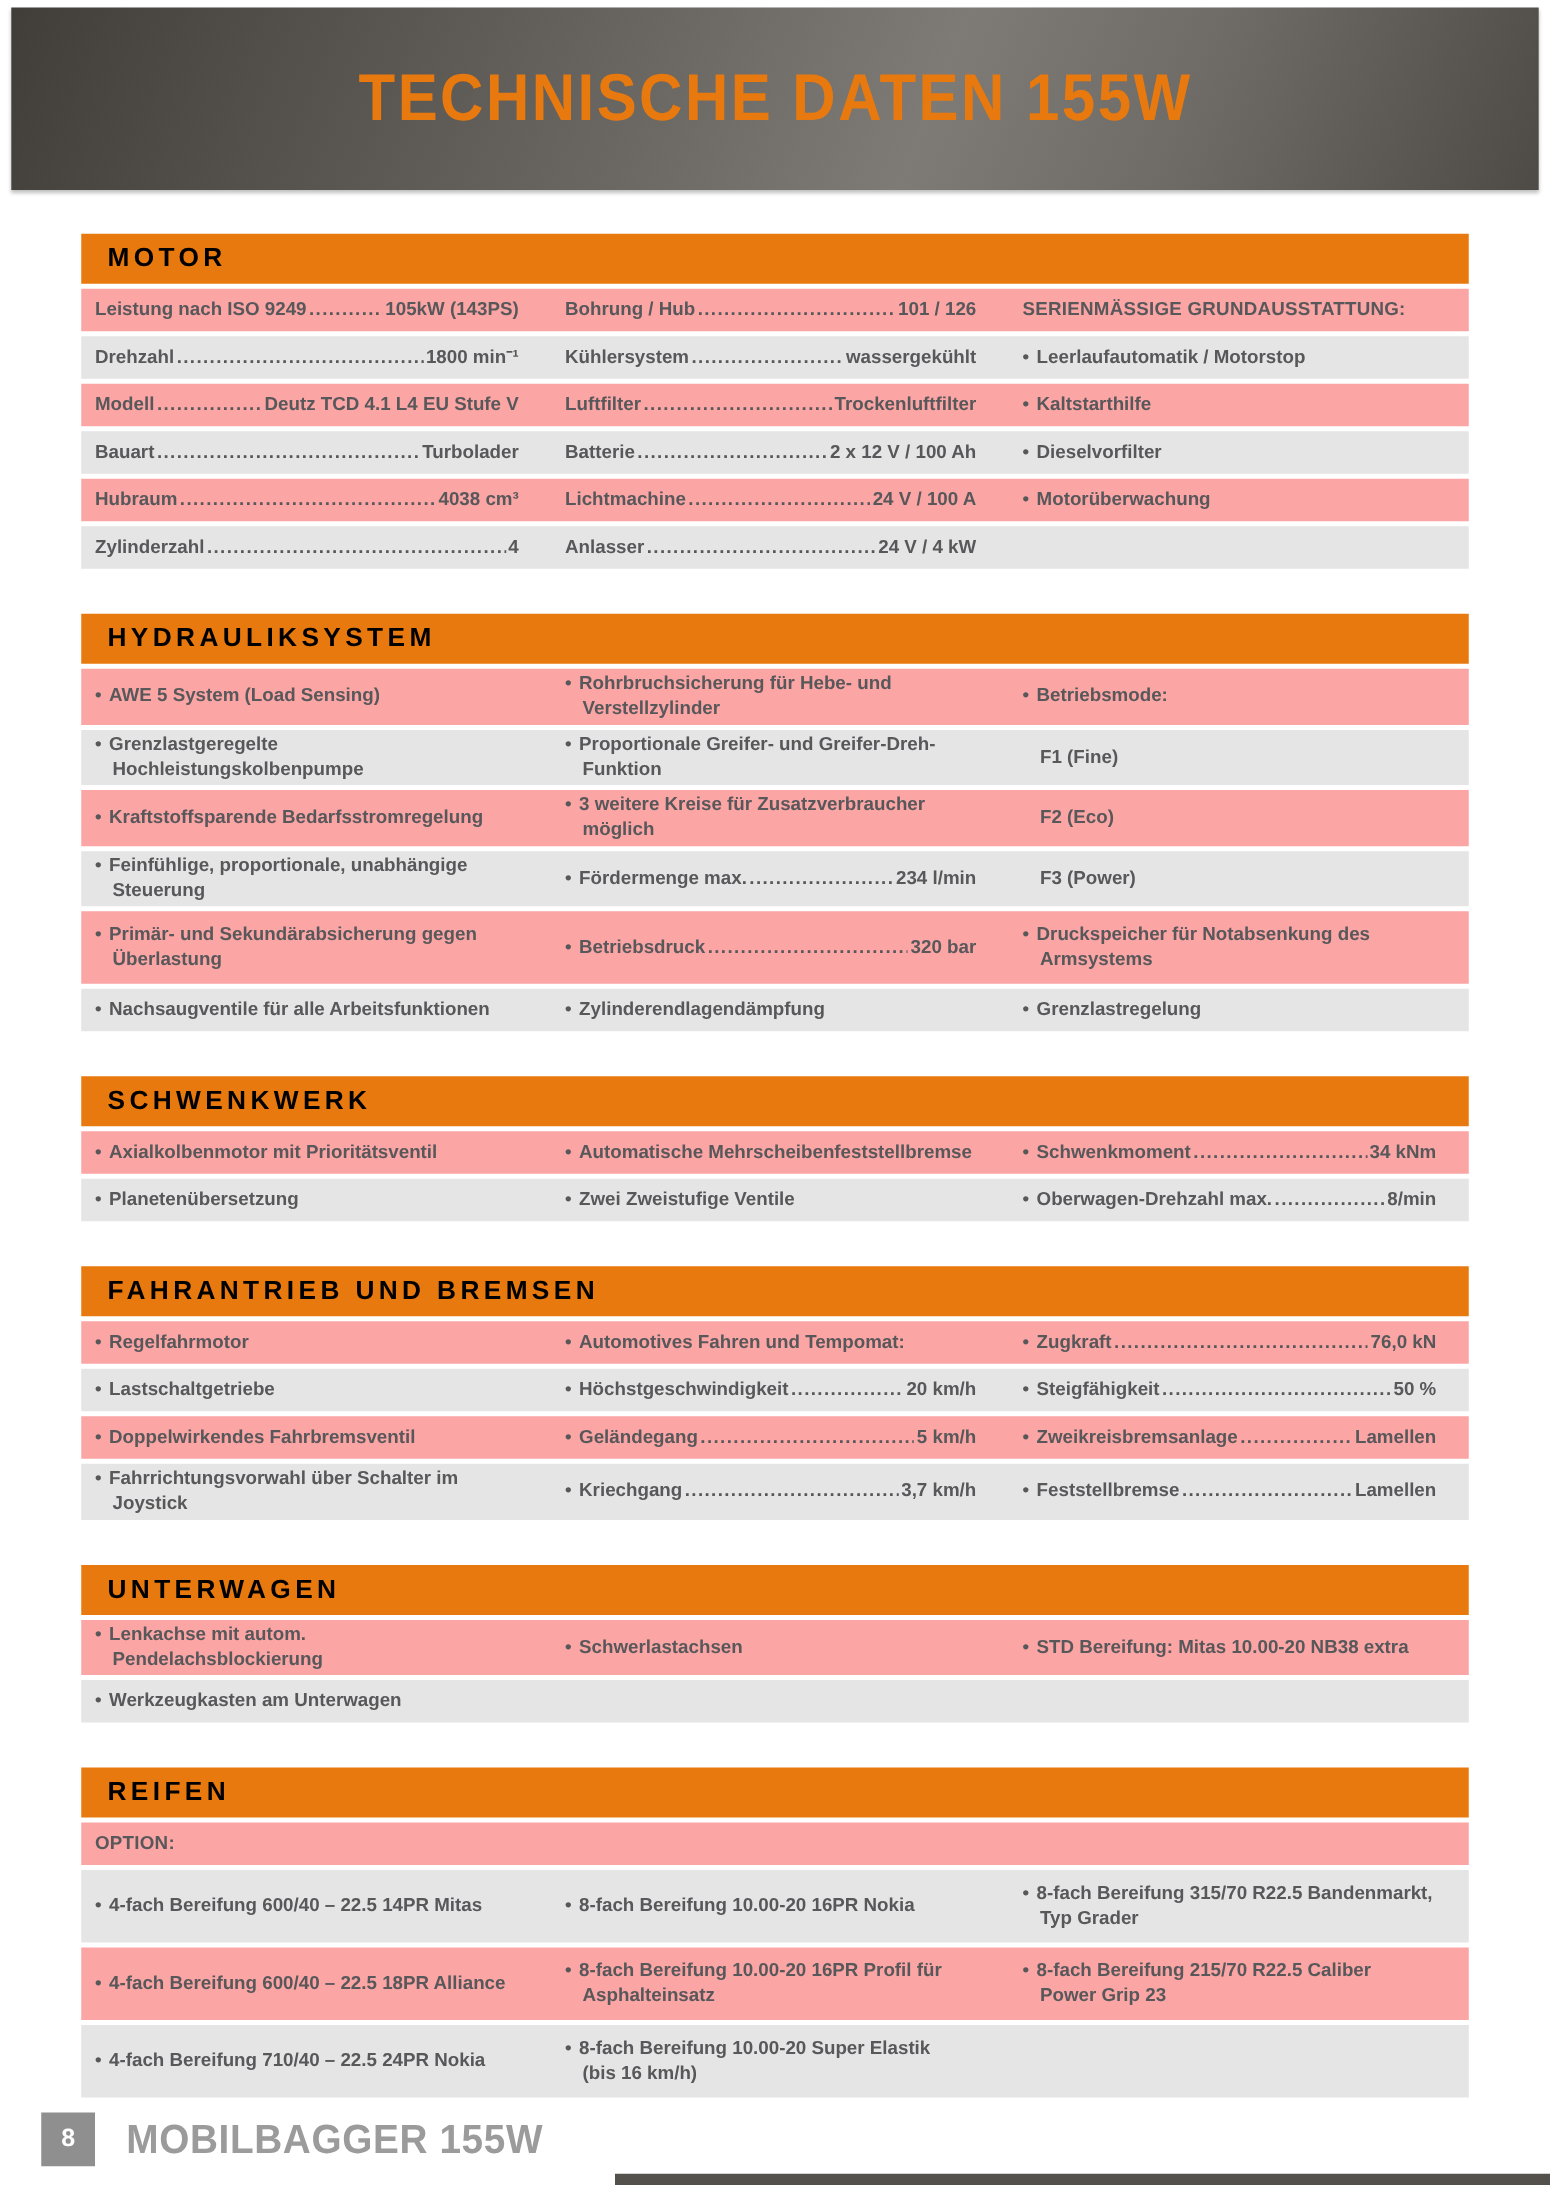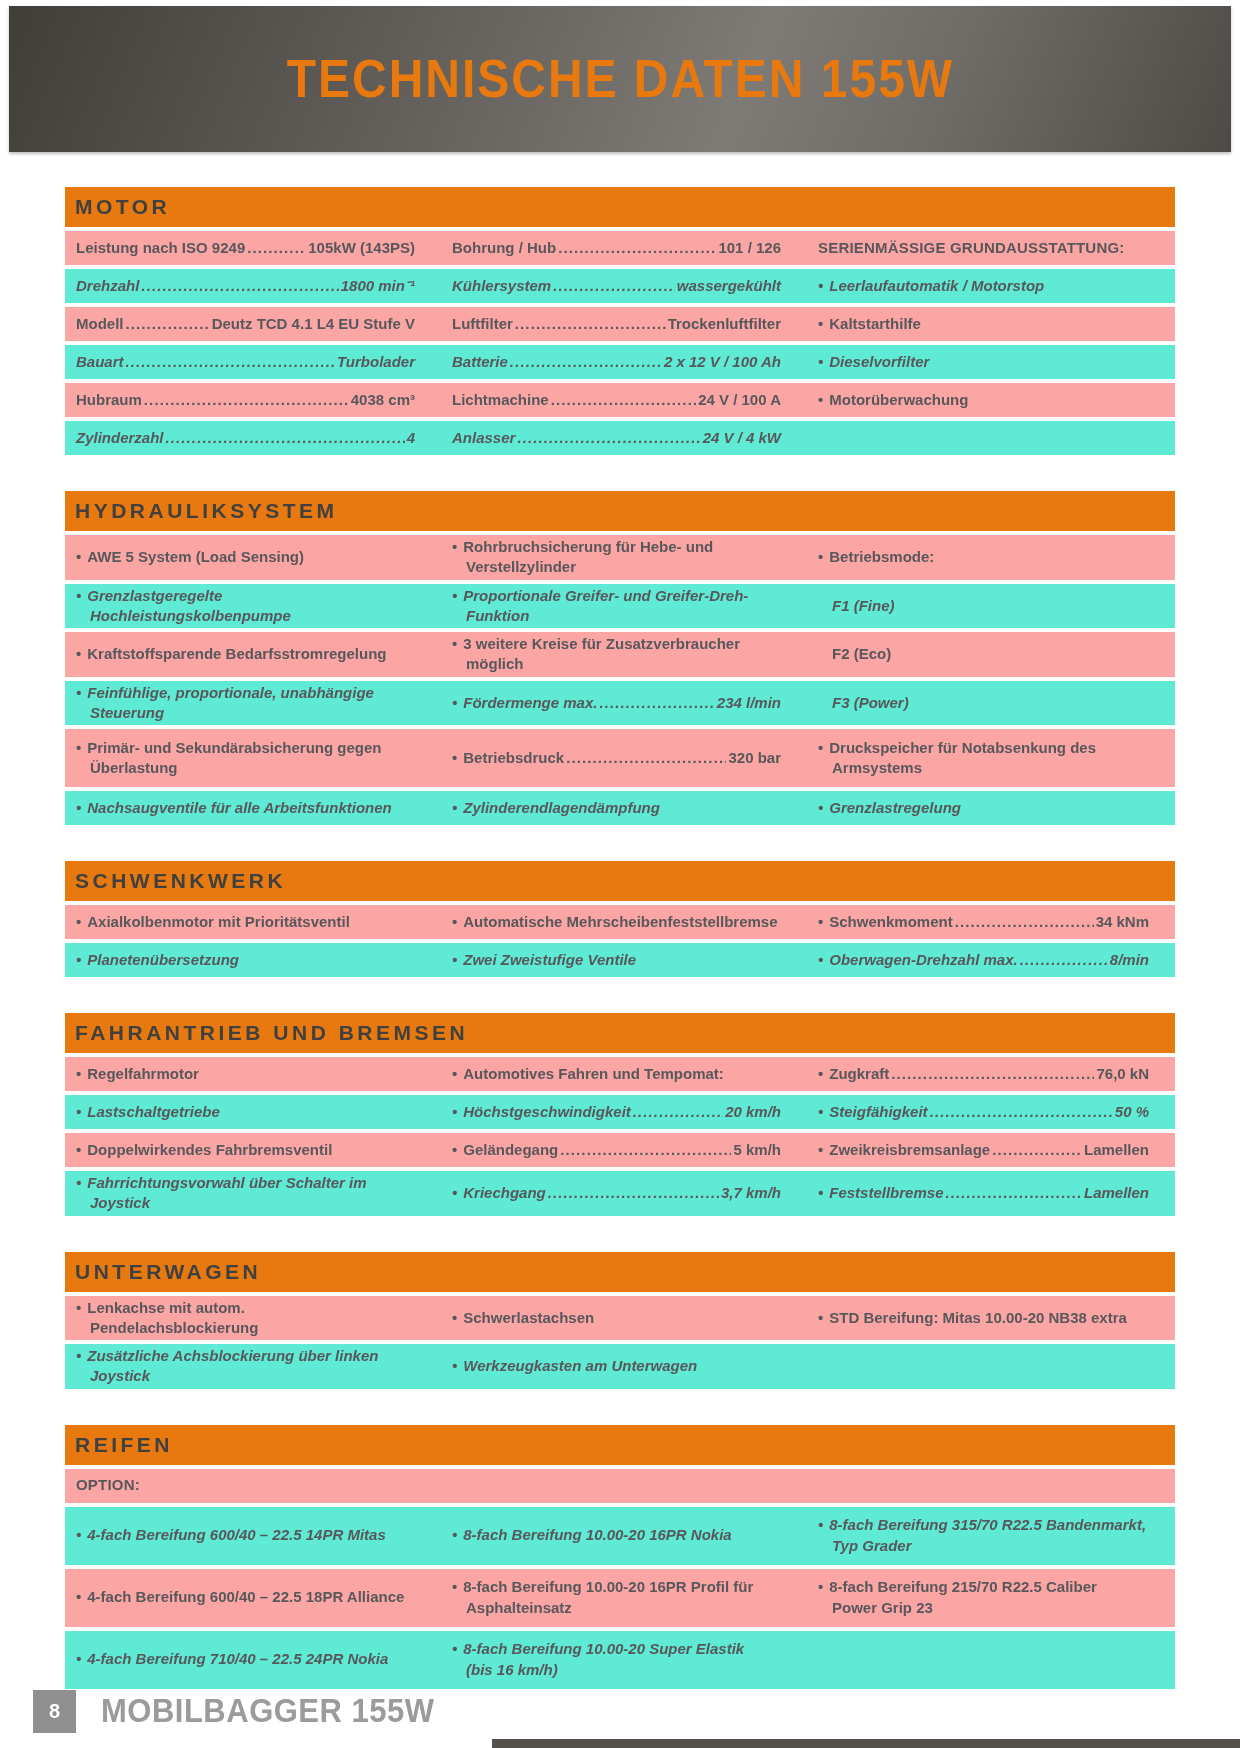--- a/index.html
+++ b/index.html
@@ -16,30 +16,30 @@
     text-align:right;
   }
   .banner-title {
     color:#E8790E; font-size:49px; font-weight:bold; letter-spacing:2px;
     transform:scale(0.98,1.08); white-space:nowrap;
   }
   
   .content { position:absolute; left:65px; top:187px; width:1110px; }
   .sec + .sec { margin-top:36px; }
   .sec-header {
-    height:40px; background:#E8790E; color:#404040;
+    height:40px; background:#E8790E; color:#000000;
     font-size:21px; font-weight:bold; letter-spacing:3.5px;
-    display:flex; align-items:center; padding-left:10px;
+    display:flex; align-items:center; padding-left:21px;
   }
   .row {
     margin-top:4px; display:grid; grid-template-columns:376px 366px 1fr;
     min-height:34px;
   }
   .row.light { background:#fca5a5; }
-  .row.dark  { background:#5eead4;font-style:italic; }
+  .row.dark  { background:#e5e5e5; }
   .row.tall  { min-height:58px; }
   .row.full  { grid-template-columns:1fr; }
   .cell {
     display:flex; align-items:center; overflow:hidden;
     padding:2px 26px 2px 11px;
     color:#58585B; font-size:15px; font-weight:bold; line-height:1.35;
   }
   .cell.t-spec .lbl, .cell.t-bspec .lbl { white-space:nowrap; }
   .dots { flex:1; overflow:hidden; white-space:nowrap; letter-spacing:1.1px; margin:0 2px; min-width:8px; }
   .dots::after { content:"........................................................................................................................................................................................"; }
@@ -341,23 +341,20 @@
           </div>
           <div class="cell t-bullet">
             <div class="bwrap"><span class="b">•</span><span class="bt">Schwerlastachsen</span></div>
           </div>
           <div class="cell t-bullet">
             <div class="bwrap"><span class="b">•</span><span class="bt">STD Bereifung: Mitas 10.00-20 NB38 extra</span></div>
           </div>
         </div>
         <div class="row dark">
           <div class="cell t-bullet">
-            <div class="bwrap"><span class="b">•</span><span class="bt">Zusätzliche Achsblockierung über linken Joystick</span></div>
-          </div>
-          <div class="cell t-bullet">
             <div class="bwrap"><span class="b">•</span><span class="bt">Werkzeugkasten am Unterwagen</span></div>
           </div>
           <div class="cell t-empty"></div>
         </div>
       </div>
       <div class="sec">
         <div class="sec-header">REIFEN</div>
         <div class="row light full">
           <div class="cell t-head">
             <span class="head-text">OPTION:</span>

